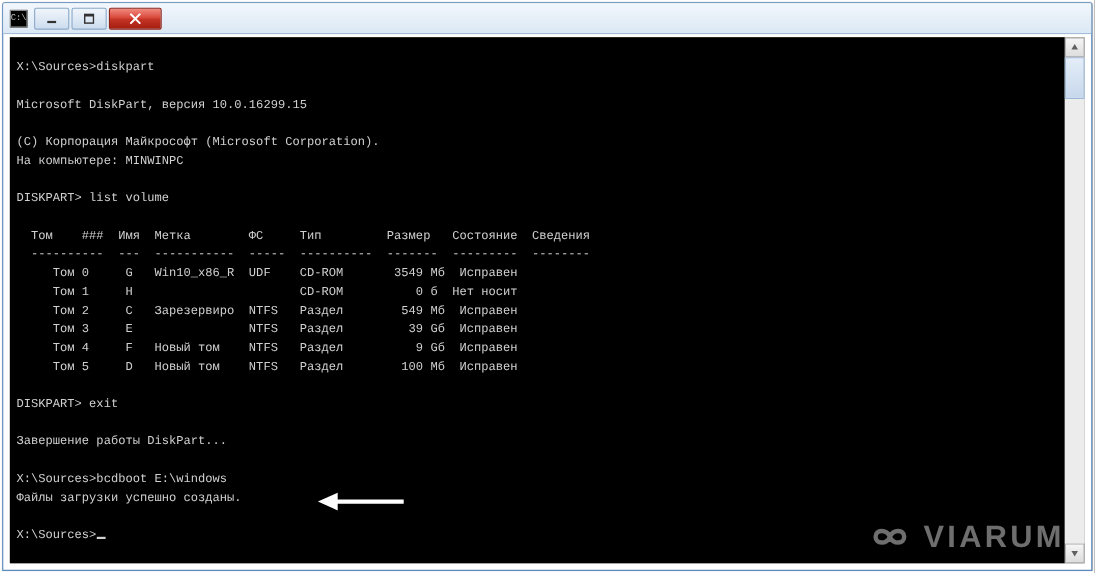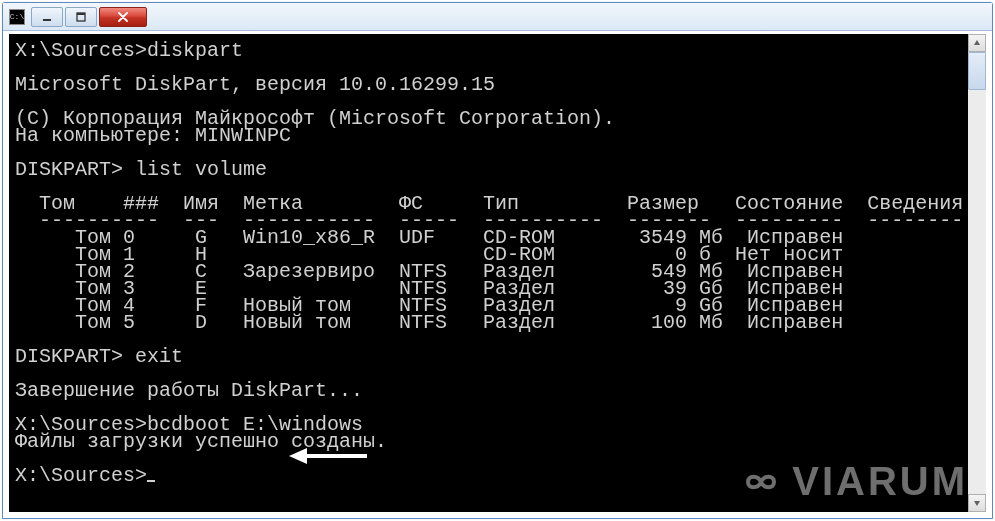--- a/index.html
+++ b/index.html
@@ -65,23 +65,23 @@
     position: relative;
     width: 100%; height: 100%;
     background: #000;
   }
   .console {
     position: absolute;
     left: 0; top: 0; right: 18px; bottom: 0;
     background: #000;
     color: #d0d0d0;
     font-family: "Courier New", monospace;
-    font-size: 20px;
+    font-size: 11px;
     line-height: 17px;
-    padding: 8px 6px;
+    padding: 20px 6px;
     white-space: pre;
     overflow: hidden;
   }
   .scrollbar {
     position: absolute;
     top: 0; right: 0; bottom: 0;
     width: 18px;
     background: #e8e8e8;
     display: flex; flex-direction: column;
   }
@@ -110,21 +110,21 @@
     left: 280px; top: 412px;
     pointer-events: none;
   }
   .watermark {
     position: absolute;
     right: 18px; bottom: 8px;
     display: flex; align-items: center;
     gap: 6px;
     color: rgba(200,200,200,0.55);
     font-family: Arial, sans-serif;
-    font-size: 40px;
+    font-size: 28px;
     font-weight: 600;
     letter-spacing: 3px;
     pointer-events: none;
   }
   .watermark svg { display: block; }
 </style>
 </head>
 <body>
 
 <div class="window">

